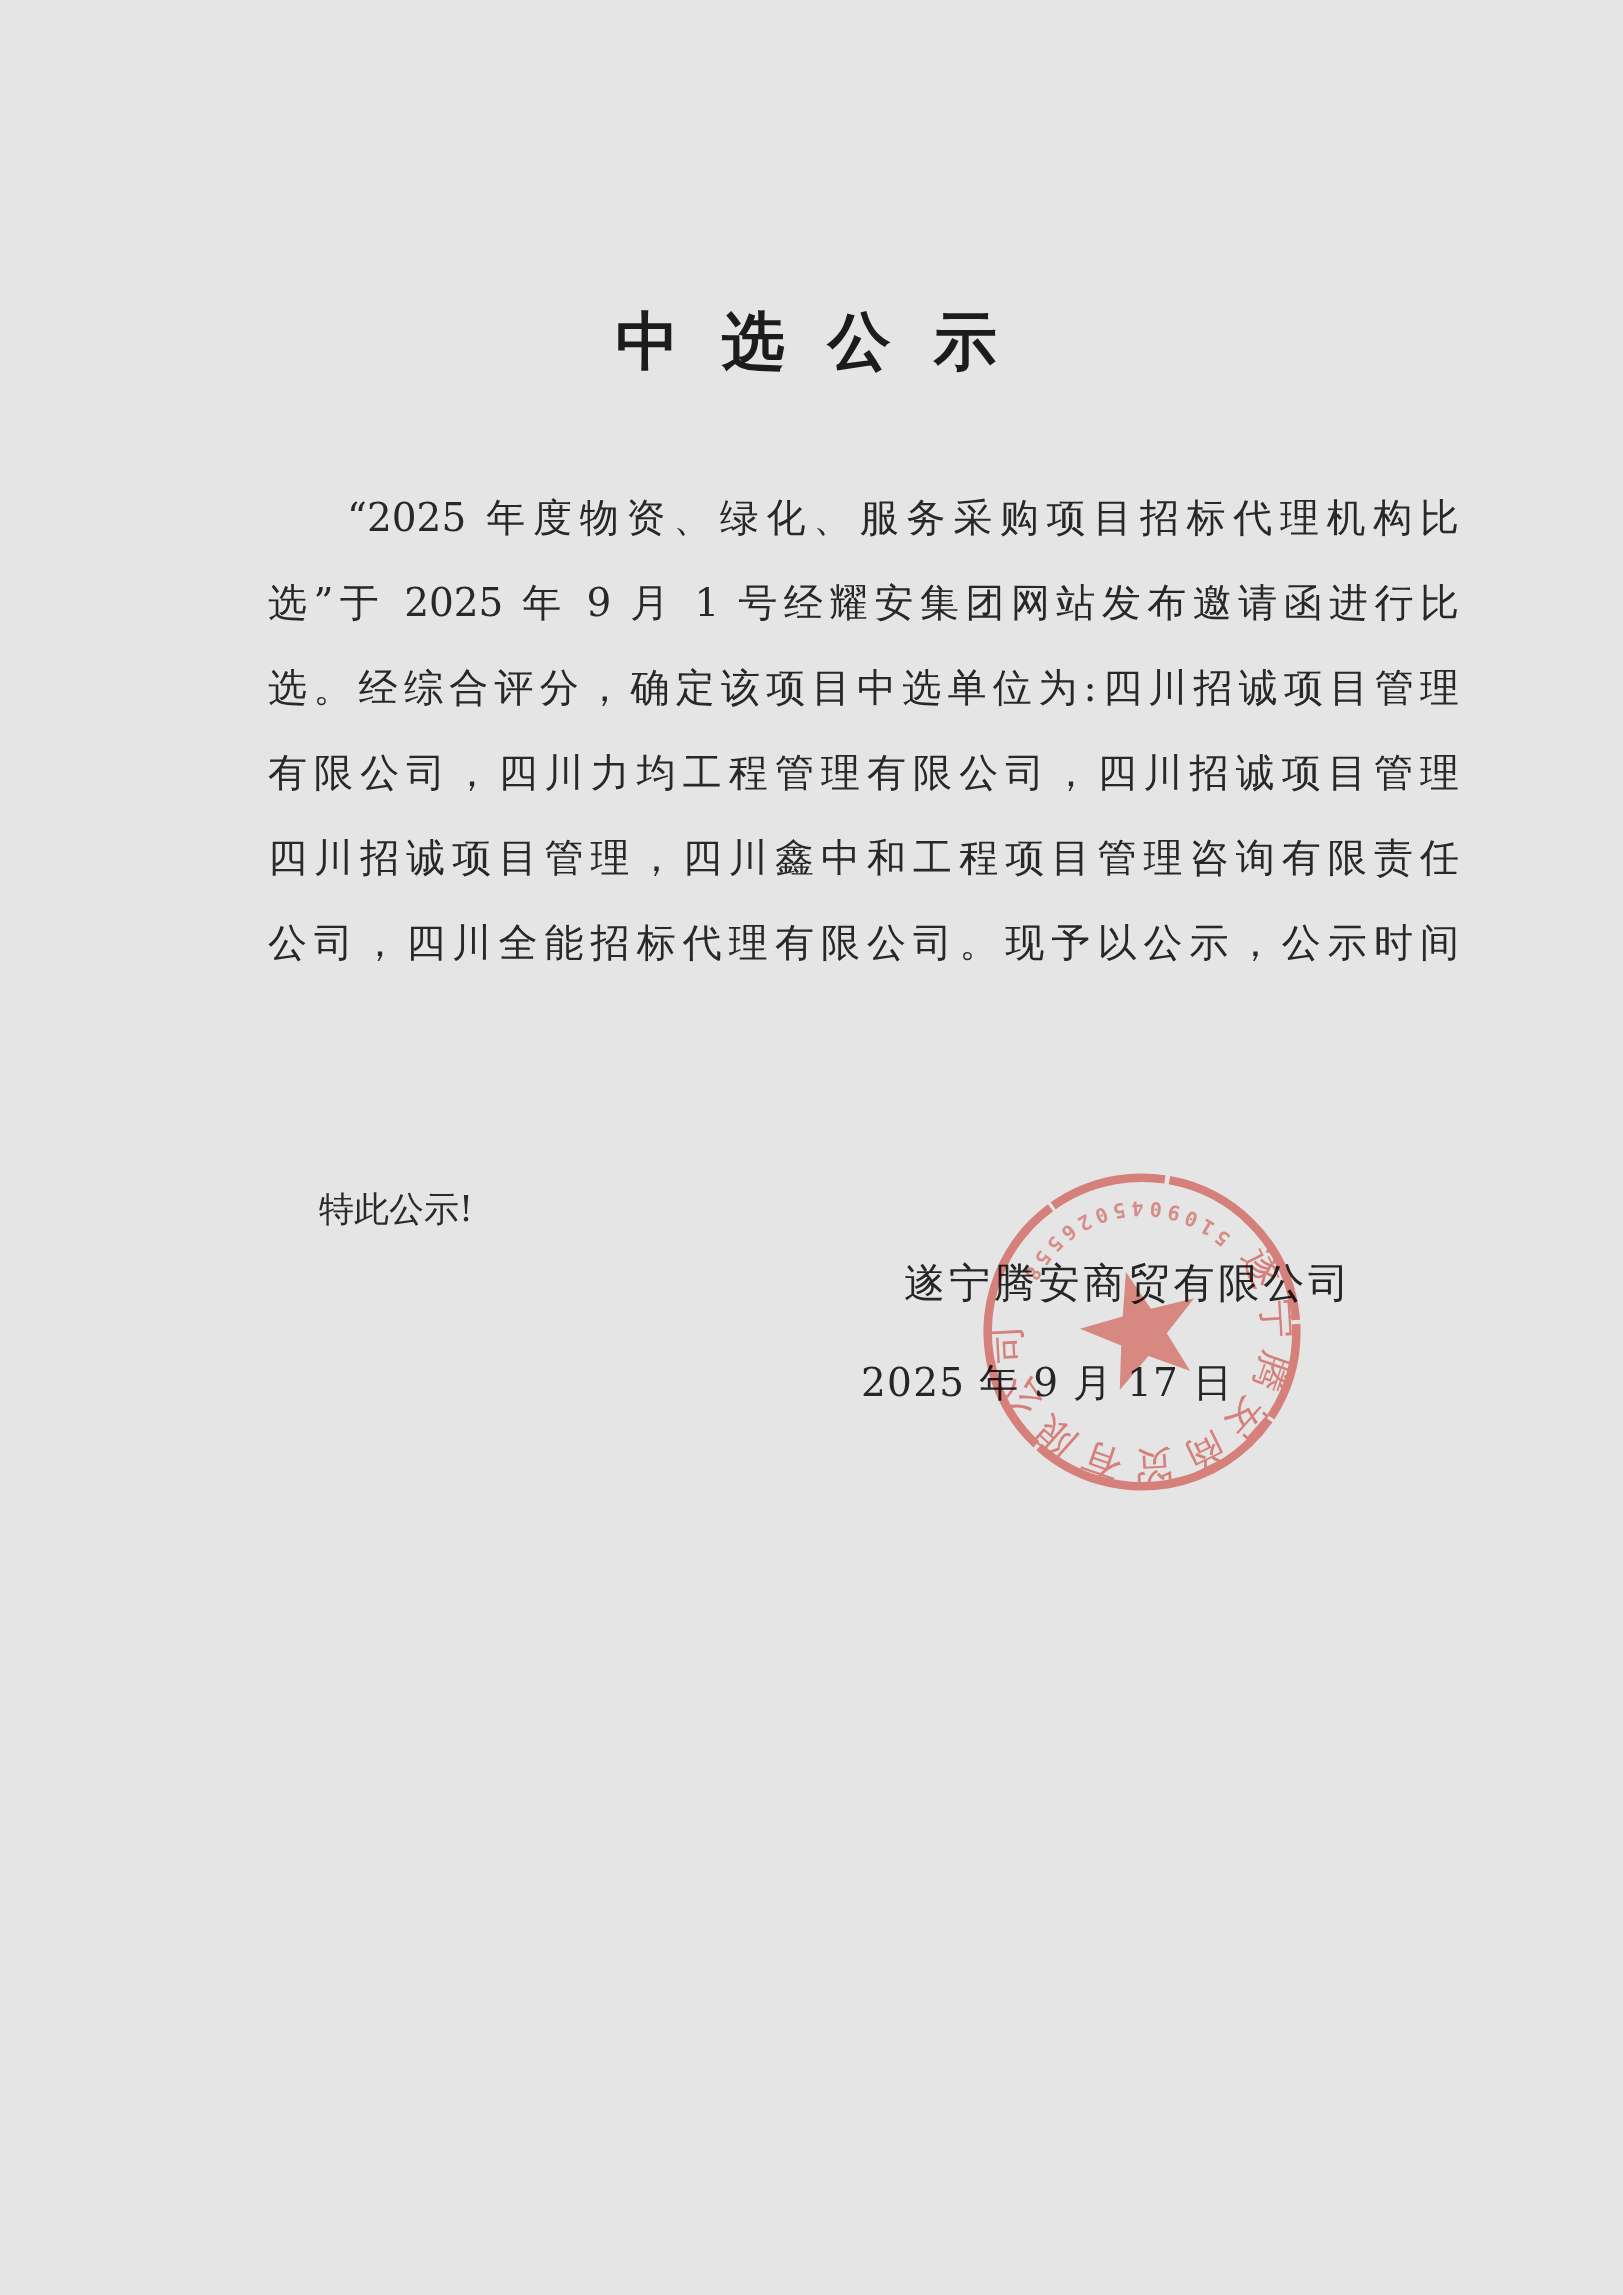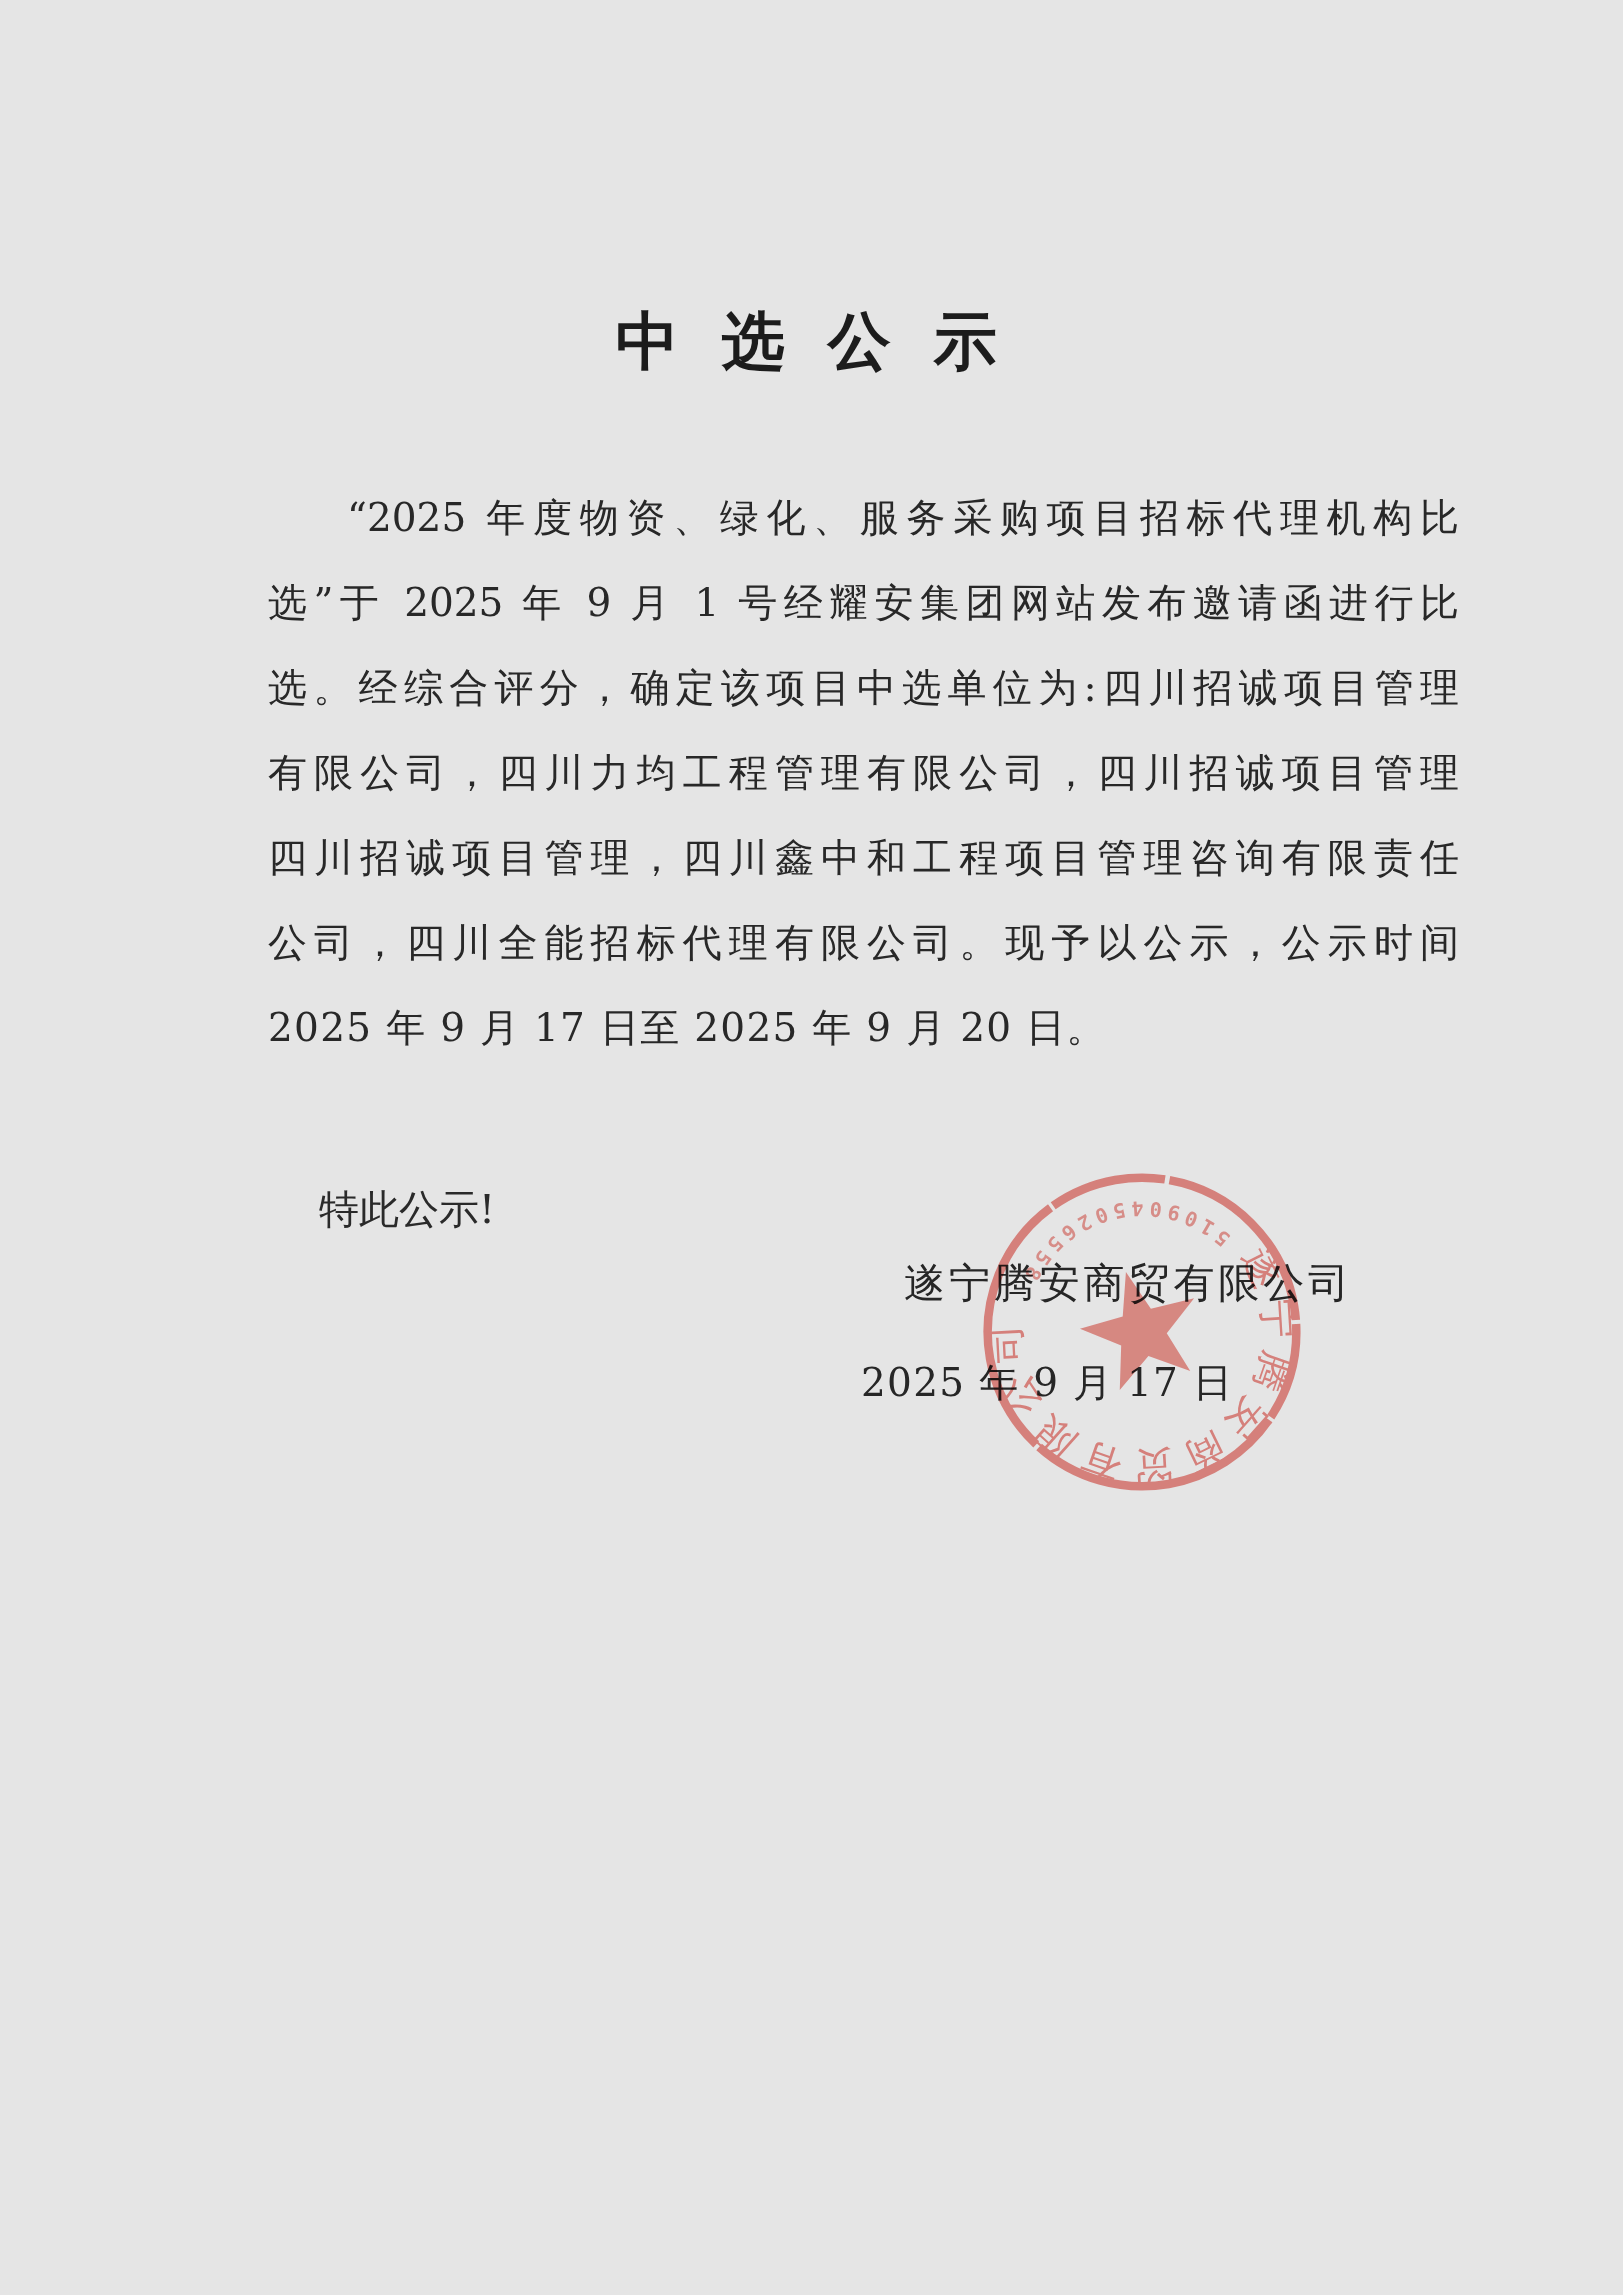--- a/index.html
+++ b/index.html
@@ -31,21 +31,21 @@
     font-size:39px;
     text-align:justify;
     text-align-last:justify;
     white-space:nowrap;
     color:#282828;
   }
   .bline.first{padding-left:79px;}
   .bline.last{text-align-last:left;letter-spacing:1.3px;}
   .closing{
     position:absolute;left:216px;top:1186px;width:785px;
-    font-size:40px;line-height:46px;
+    font-size:35px;line-height:46px;
     text-indent:103px;
     color:#2a2a2a;
     z-index:2;
   }
   .sig-company{
     position:absolute;left:880px;top:1261px;width:497px;
     text-align:center;
     font-size:41px;line-height:45px;letter-spacing:3.9px;
     color:#262626;
     z-index:3;
@@ -74,21 +74,20 @@
 
   <div class="title">中 选 公 示</div>
 
   <div class="body-block">
     <div class="bline first">“2025 年度物资、绿化、服务采购项目招标代理机构比</div>
     <div class="bline">选”于 2025 年 9 月 1 号经耀安集团网站发布邀请函进行比</div>
     <div class="bline">选。经综合评分，确定该项目中选单位为:四川招诚项目管理</div>
     <div class="bline">有限公司，四川力均工程管理有限公司，四川招诚项目管理</div>
     <div class="bline">四川招诚项目管理，四川鑫中和工程项目管理咨询有限责任</div>
     <div class="bline">公司，四川全能招标代理有限公司。现予以公示，公示时间</div>
-    <div class="bline last">2025 年 9 月 17 日至 2025 年 9 月 20 日。</div>
   </div>
 
   <div class="closing">特此公示!</div>
 
   <div class="sig-company">遂宁腾安商贸有限公司</div>
   <div class="sig-date">2025 年 9 月 17 日</div>
 
   <svg class="seal" viewBox="0 0 520 520" aria-hidden="true">
     <g transform="rotate(170 260 260)" opacity="0.88">
       <circle cx="260" cy="260" r="236" fill="none" stroke="#e9716a" stroke-width="13" stroke-dasharray="262 5 180 7 310 6 150 5 400 6 210 4"></circle>

